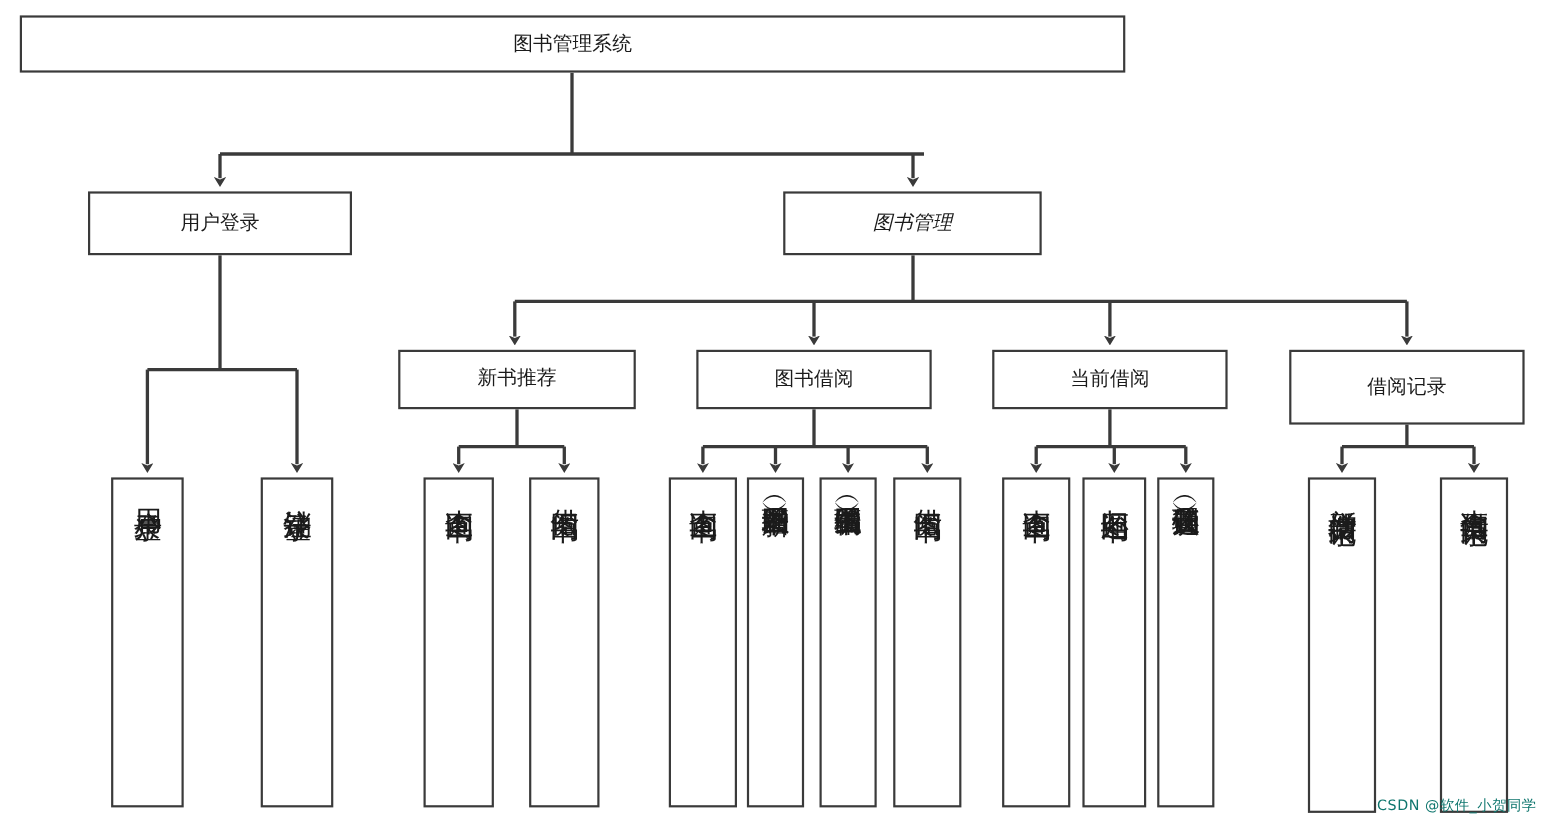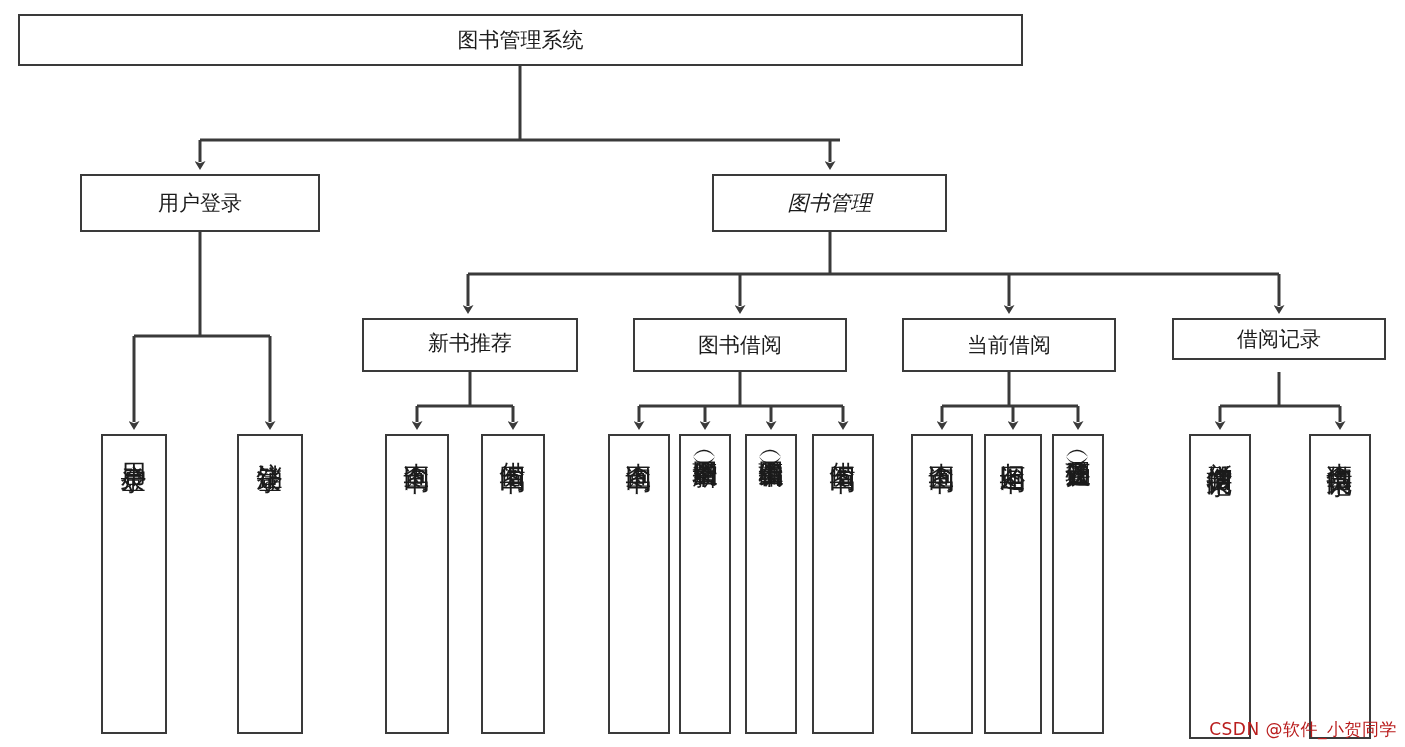--- a/index.html
+++ b/index.html
@@ -35,43 +35,43 @@
     justify-content: center;
     color: #1b1b1b;
   }
   .node .label {
     display: block;
     text-align: center;
     line-height: 1.05;
     white-space: nowrap;
   }
   .node.h .label {
-    font-size: 21px;
+    font-size: 18px;
   }
   .node.v {
     align-items: flex-start;
     padding-top: 6px;
   }
   .node.v .label {
     writing-mode: vertical-rl;
     text-orientation: upright;
     font-size: 26px;
     letter-spacing: 2px;
     line-height: 1;
   }
   .node.v.tight .label {
     font-size: 25px;
     letter-spacing: 0px;
   }
   #watermark {
     position: absolute;
     right: 8px;
     bottom: 6px;
-    font-size: 17px;
-    color: #b91c1c;
+    font-size: 13px;
+    color: #0f766e;
     letter-spacing: 0.5px;
     white-space: nowrap;
   }
 </style>
 </head>
 <body>
 
 <div id="canvas">
 
   <svg id="wires" viewBox="0 0 1405 747" width="1405" height="747" xmlns="http://www.w3.org/2000/svg">
@@ -137,21 +137,21 @@
 
   <div class="node h" style="left:362px; top:318px; width:216px; height:54px;font-family:Liberation Mono, monospace;">
     <span class="label">新书推荐</span>
   </div>
   <div class="node h" style="left:902px; top:318px; width:214px; height:54px;">
     <span class="label">当前借阅</span>
   </div>
   <div class="node h" style="left:633px; top:318px; width:214px; height:54px;">
     <span class="label">图书借阅</span>
   </div>
-  <div class="node h" style="left:1172px; top:318px; width:214px; height:42px;">
+  <div class="node h" style="left:1172px; top:318px; width:214px; height:68px;">
     <span class="label">借阅记录</span>
   </div>
 
   <div class="node v" style="left:101px; top:434px; width:66px; height:300px;">
     <span class="label">用户登录</span>
   </div>
   <div class="node v" style="left:237px; top:434px; width:66px; height:300px;">
     <span class="label">注销登录</span>
   </div>
   <div class="node v" style="left:385px; top:434px; width:64px; height:300px;">

